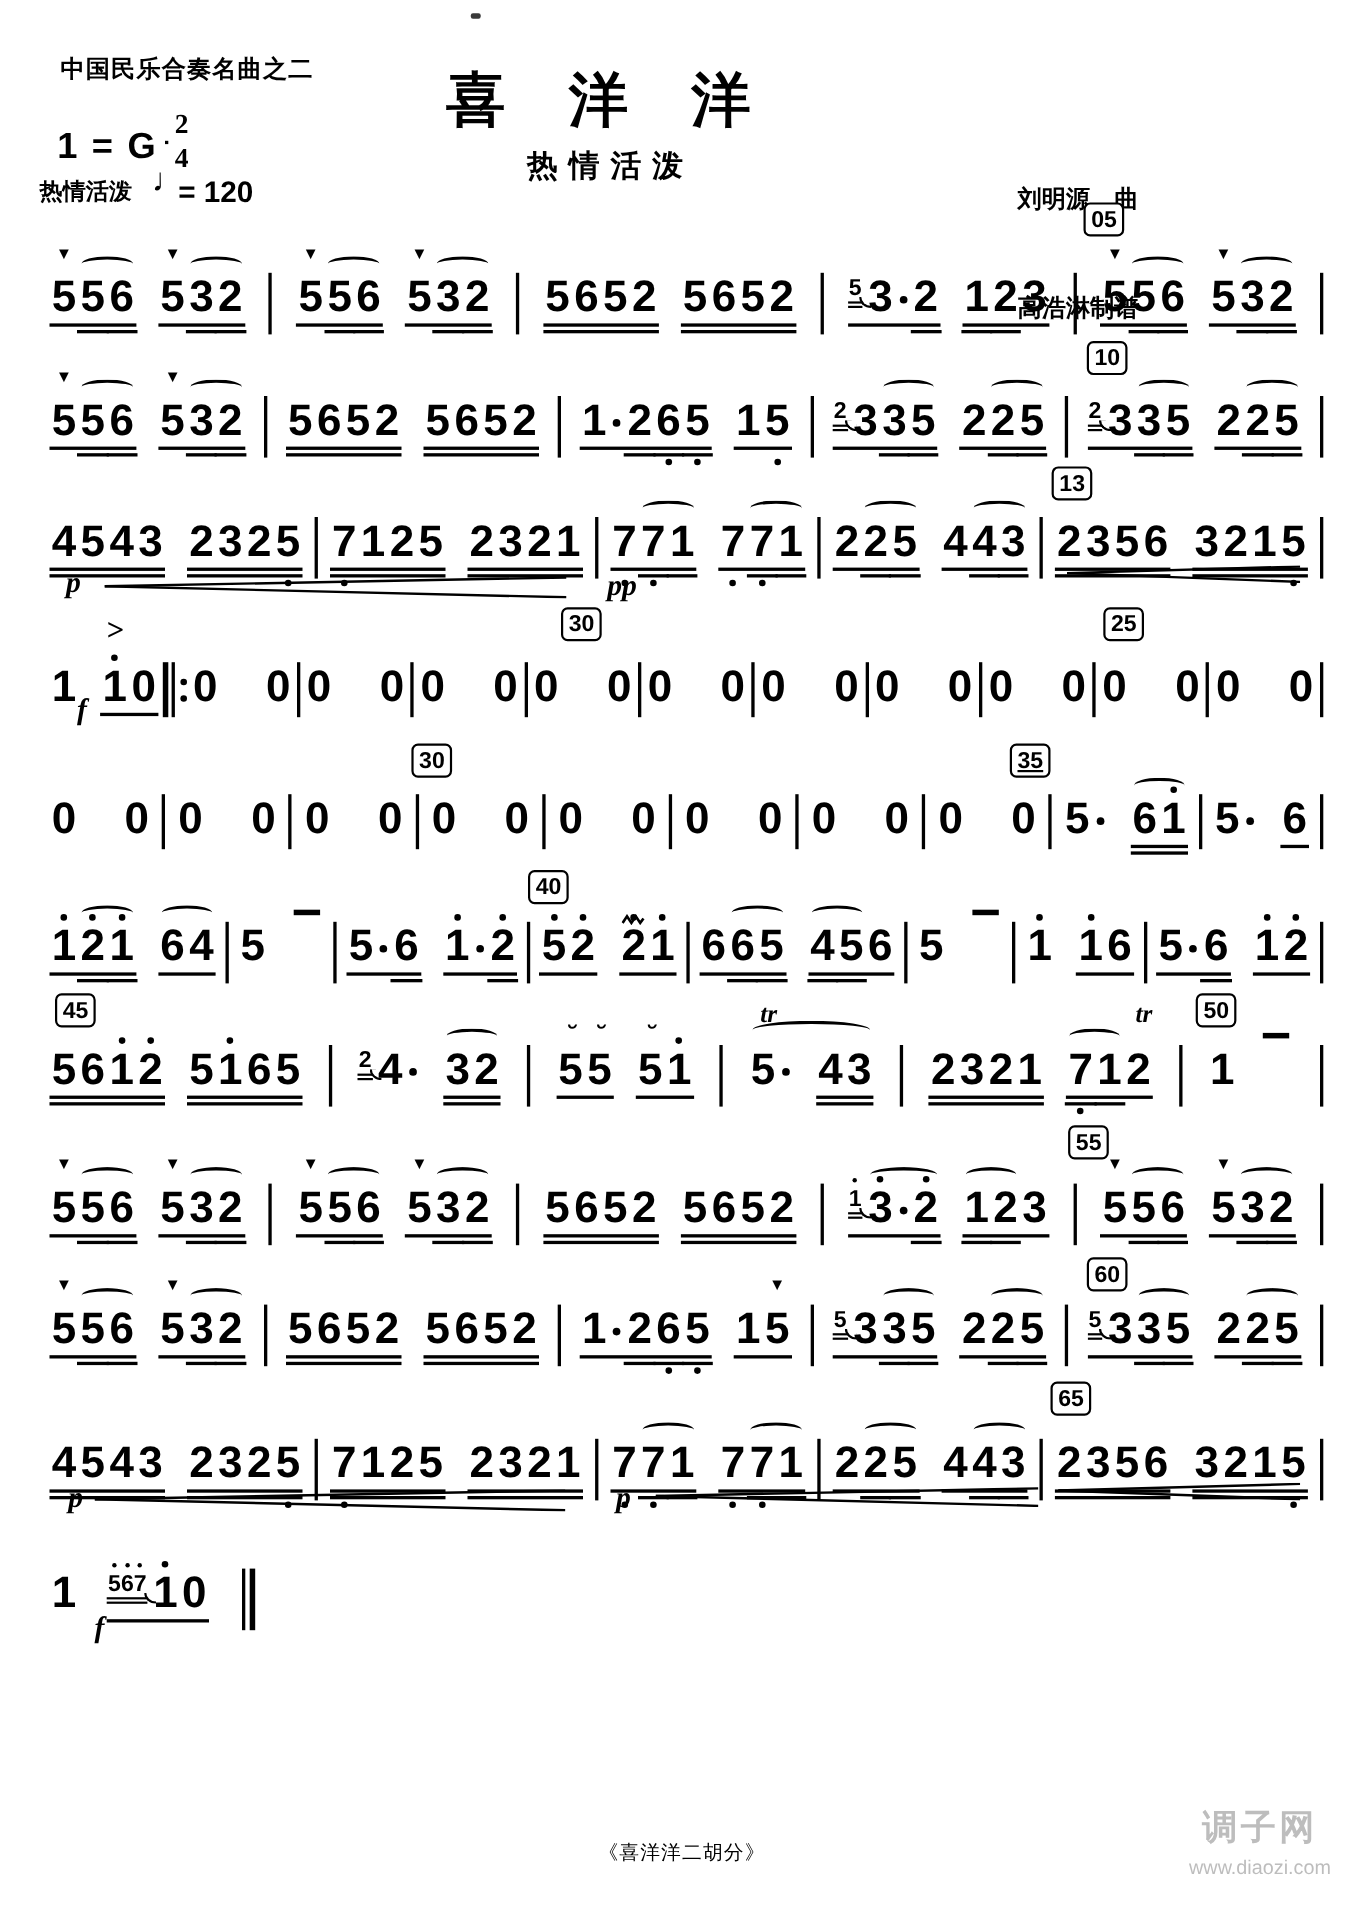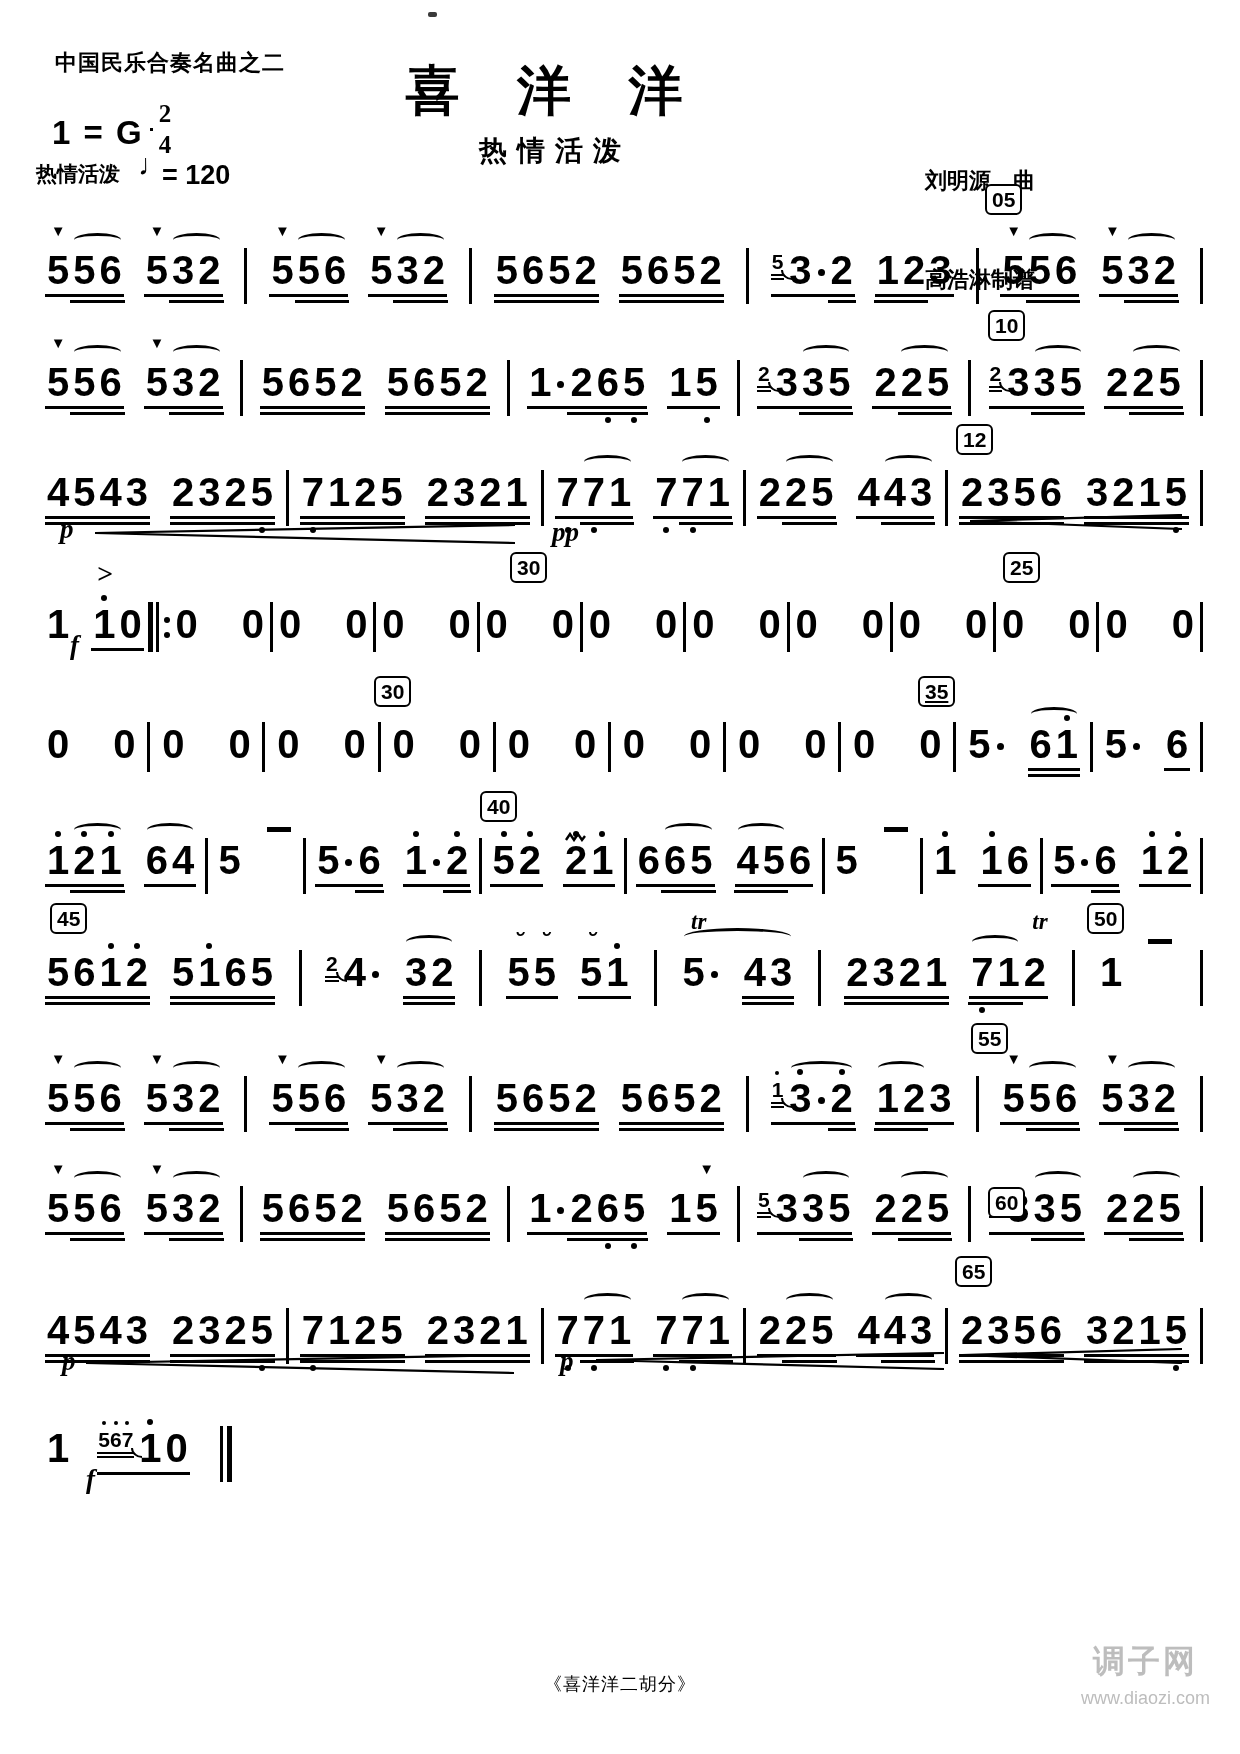--- a/index.html
+++ b/index.html
@@ -1043,30 +1043,30 @@
           <i class="l1"></i>
         </span>
       </div>
       <div class="eb">
         <i class="b1" style="height: 56px;"></i>
         <i class="b2" style="height: 56px;"></i>
       </div>
     </div>
     <div class="rh" style="left: 985px; top: 184px;">05</div>
     <div class="rh" style="left: 988px; top: 310px;">10</div>
-    <div class="rh" style="left: 956px; top: 424px;">12</div>
+    <div class="rh" style="left: 956px; top: 424px;">13</div>
     <div class="rh" style="left: 510px; top: 552px;">30</div>
     <div class="rh" style="left: 1003px; top: 552px;">25</div>
     <div class="rh" style="left: 374px; top: 676px;">30</div>
     <div class="rh" style="left: 918px; top: 676px; text-decoration: underline;">35</div>
     <div class="rh" style="left: 480px; top: 791px;">40</div>
     <div class="rh" style="left: 50px; top: 903px;">45</div>
     <div class="rh" style="left: 1087px; top: 903px;">50</div>
     <div class="rh" style="left: 971px; top: 1023px;">55</div>
-    <div class="rh" style="left: 988px; top: 1143px; margin-top: 44px;">60</div>
+    <div class="rh" style="left: 988px; top: 1143px;">60</div>
     <div class="rh" style="left: 955px; top: 1256px;">65</div>
     <div class="dyn" style="left: 60px; top: 516px;">p</div>
     <div class="dyn" style="left: 552px; top: 519px;">pp</div>
     <div class="dyn" style="left: 70px; top: 632px;">f</div>
     <div class="dyn" style="left: 62px; top: 1348px;">p</div>
     <div class="dyn" style="left: 560px; top: 1348px;">p</div>
     <div class="dyn" style="left: 86px; top: 1466px;">f</div>
     <svg width="420" height="20" style="position: absolute; left: 95px; top: 524px;">
       <line x1="0" y1="9" x2="420" y2="1" stroke="#000" stroke-width="2.2"></line>
       <line x1="0" y1="9" x2="420" y2="19" stroke="#000" stroke-width="2.2"></line>

